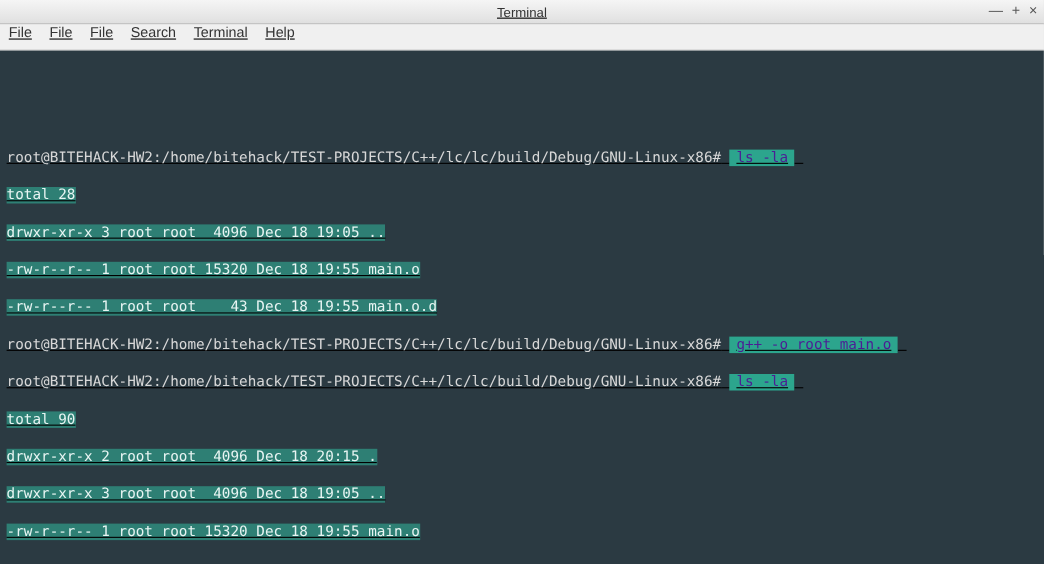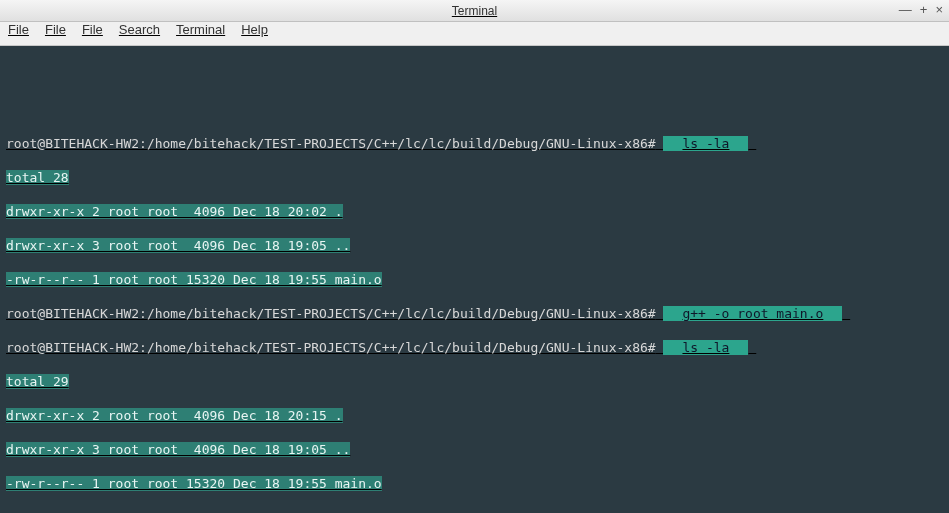--- a/index.html
+++ b/index.html
@@ -55,21 +55,21 @@
   flex: 1;
   background: #2b3a42;
   font-family: "DejaVu Sans Mono", "Liberation Mono", monospace;
   font-size: 13px;
   line-height: 17px;
   color: #d8d8d8;
   padding: 4px 6px;
   white-space: pre;
   overflow: hidden;
 }
-.hl-cmd { background: #2ca58d; color: #0f172a; padding: 0 19px; }
+.hl-cmd { background: #2ca58d; color: #4c1d95; padding: 0 6px; }
 .hl-output { background: #2e7f74; color: #e8f5f3; display: inline; }
 .line { display: block; }
 .blank { display: block; height: 17px; }
 </style>
 </head>
 <body>
 
 <div class="window">
   <div class="titlebar">
     <span class="title-text">Terminal</span>
@@ -85,26 +85,26 @@
     <span>File</span>
     <span>Search</span>
     <span>Terminal</span>
     <span>Help</span>
   </div>
   <div class="terminal">
 <span class="blank"></span>
 <span class="blank"></span>
 <span class="line"><span>root@BITEHACK-HW2:/home/bitehack/TEST-PROJECTS/C++/lc/lc/build/Debug/GNU-Linux-x86#</span> <span class="hl-cmd">ls -la</span> </span>
 <span class="line"><span class="hl-output">total 28</span></span>
-<span class="line"><span class="hl-output">drwxr-xr-x 2 root root  4096 Dec 18 20:02 .</span></span>
 <span class="line"><span class="hl-output">drwxr-xr-x 3 root root  4096 Dec 18 19:05 ..</span></span>
 <span class="line"><span class="hl-output">-rw-r--r-- 1 root root 15320 Dec 18 19:55 main.o</span></span>
+<span class="line"><span class="hl-output">-rw-r--r-- 1 root root    43 Dec 18 19:55 main.o.d</span></span>
 <span class="line"><span>root@BITEHACK-HW2:/home/bitehack/TEST-PROJECTS/C++/lc/lc/build/Debug/GNU-Linux-x86#</span> <span class="hl-cmd">g++ -o root main.o</span> </span>
 <span class="line"><span>root@BITEHACK-HW2:/home/bitehack/TEST-PROJECTS/C++/lc/lc/build/Debug/GNU-Linux-x86#</span> <span class="hl-cmd">ls -la</span> </span>
-<span class="line"><span class="hl-output">total 29</span></span>
+<span class="line"><span class="hl-output">total 90</span></span>
 <span class="line"><span class="hl-output">drwxr-xr-x 2 root root  4096 Dec 18 20:15 .</span></span>
 <span class="line"><span class="hl-output">drwxr-xr-x 3 root root  4096 Dec 18 19:05 ..</span></span>
 <span class="line"><span class="hl-output">-rw-r--r-- 1 root root 15320 Dec 18 19:55 main.o</span></span>
 
 
 
 
 
 
 

